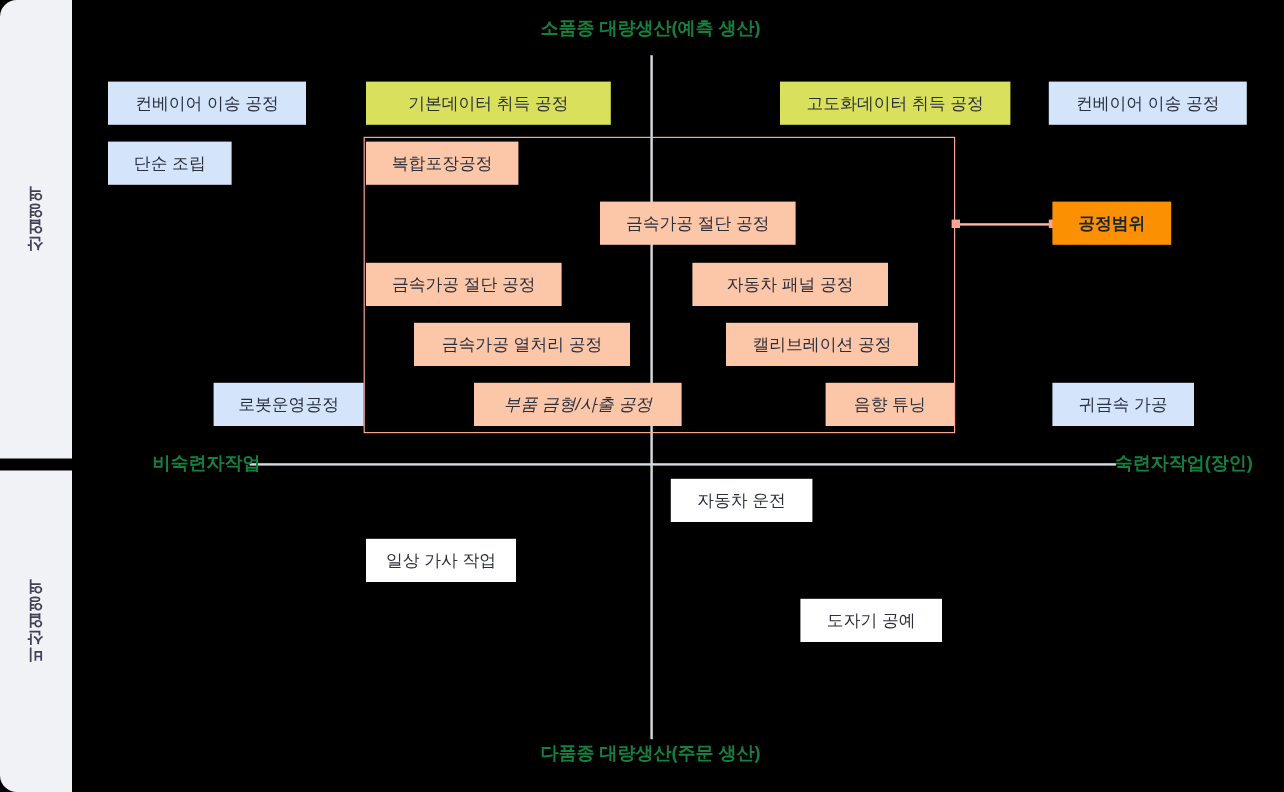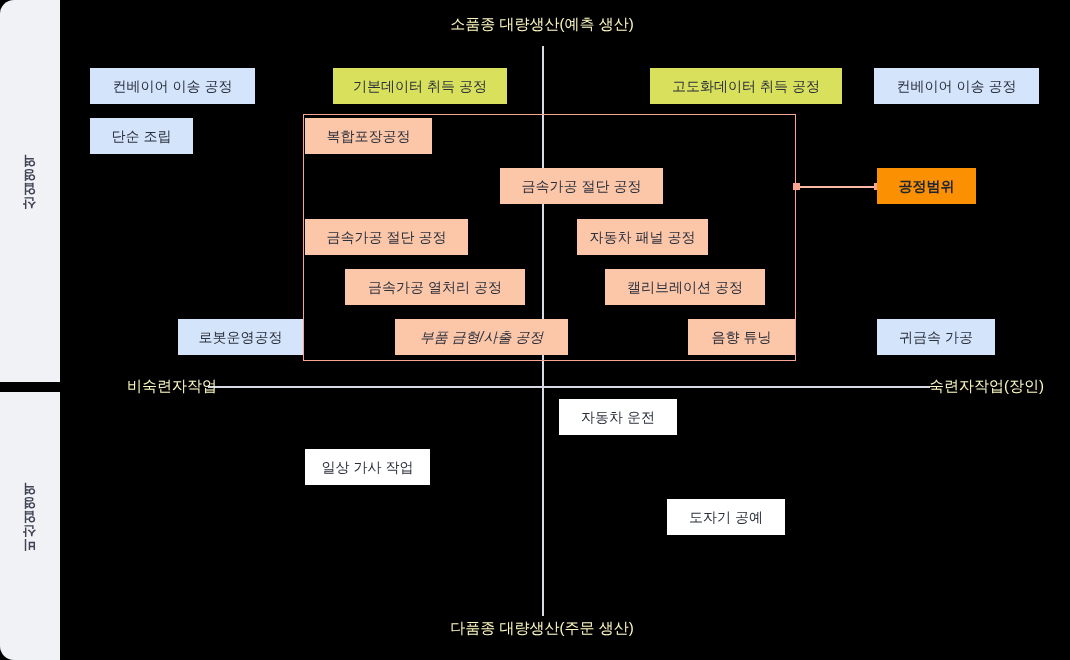--- a/index.html
+++ b/index.html
@@ -57,22 +57,22 @@
   .axis-h {
     position: absolute;
     left: 0px; top: 386px;
     width: 1010px; height: 2px;
     background: #D6DBE3;
   }
 
   .axis-cap {
     position: absolute;
     font-size: 15px;
-    font-weight: 400;
-    color: #fef9c3;
+    font-weight: 700;
+    color: #15803d;
     white-space: nowrap;
   }
   .cap-top    { left: 482px; top: 24px; transform: translate(-50%, -50%); }
   .cap-bottom { left: 482px; top: 628px; transform: translate(-50%, -50%); }
   .cap-left   { left: 30px;  top: 386px; transform: translateY(-50%); margin-left: 37px; }
   .cap-right  { right: 26px; top: 386px; transform: translateY(-50%); }
 
   
   .axis-mask {
     position: absolute; top: 374px; height: 26px;
@@ -148,29 +148,29 @@
     <div class="axis-cap cap-left">비숙련자작업</div>
     <div class="axis-cap cap-right">숙련자작업(장인)</div>
 
     <div class="region"></div>
     <div class="conn-line"></div>
     <div class="conn-dot a"></div>
     <div class="conn-dot b"></div>
 
     <div id="nodes">
         <div class="node blue" style="left: 30px; top: 68px; width: 165px;">컨베이어 이송 공정</div>
-        <div class="node green" style="left: 245px; top: 68px; width: 174px; margin-left: 28px;">기본데이터 취득 공정</div>
+        <div class="node green" style="left: 245px; top: 68px; width: 204px;">기본데이터 취득 공정</div>
         <div class="node green" style="left: 590px; top: 68px; width: 192px;">고도화데이터 취득 공정</div>
         <div class="node blue" style="left: 814px; top: 68px; width: 165px;">컨베이어 이송 공정</div>
         <div class="node blue" style="left: 30px; top: 118px; width: 103px;">단순 조립</div>
         <div class="node peach" style="left: 245px; top: 118px; width: 127px;">복합포장공정</div>
         <div class="node peach" style="left: 440px; top: 168px; width: 163px;">금속가공 절단 공정</div>
         <div class="node orange" style="left: 817px; top: 168px; width: 99px;">공정범위</div>
         <div class="node peach" style="left: 245px; top: 219px; width: 163px;">금속가공 절단 공정</div>
-        <div class="node peach" style="left: 517px; top: 219px; width: 131px;">자동차 패널 공정</div>
+        <div class="node peach" style="left: 517px; top: 219px; width: 163px;">자동차 패널 공정</div>
         <div class="node peach" style="left: 285px; top: 269px; width: 180px;">금속가공 열처리 공정</div>
         <div class="node peach" style="left: 545px; top: 269px; width: 160px;">캘리브레이션 공정</div>
         <div class="node blue" style="left: 118px; top: 319px; width: 125px;">로봇운영공정</div>
         <div class="node peach" style="left: 335px; top: 319px; width: 173px; font-style: italic;">부품 금형/사출 공정</div>
         <div class="node peach" style="left: 628px; top: 319px; width: 107px;">음향 튜닝</div>
         <div class="node blue" style="left: 817px; top: 319px; width: 118px;">귀금속 가공</div>
         <div class="node gray" style="left: 499px; top: 399px; width: 118px;">자동차 운전</div>
         <div class="node gray" style="left: 245px; top: 449px; width: 125px;">일상 가사 작업</div>
         <div class="node gray" style="left: 607px; top: 499px; width: 118px;">도자기 공예</div>
       </div>

